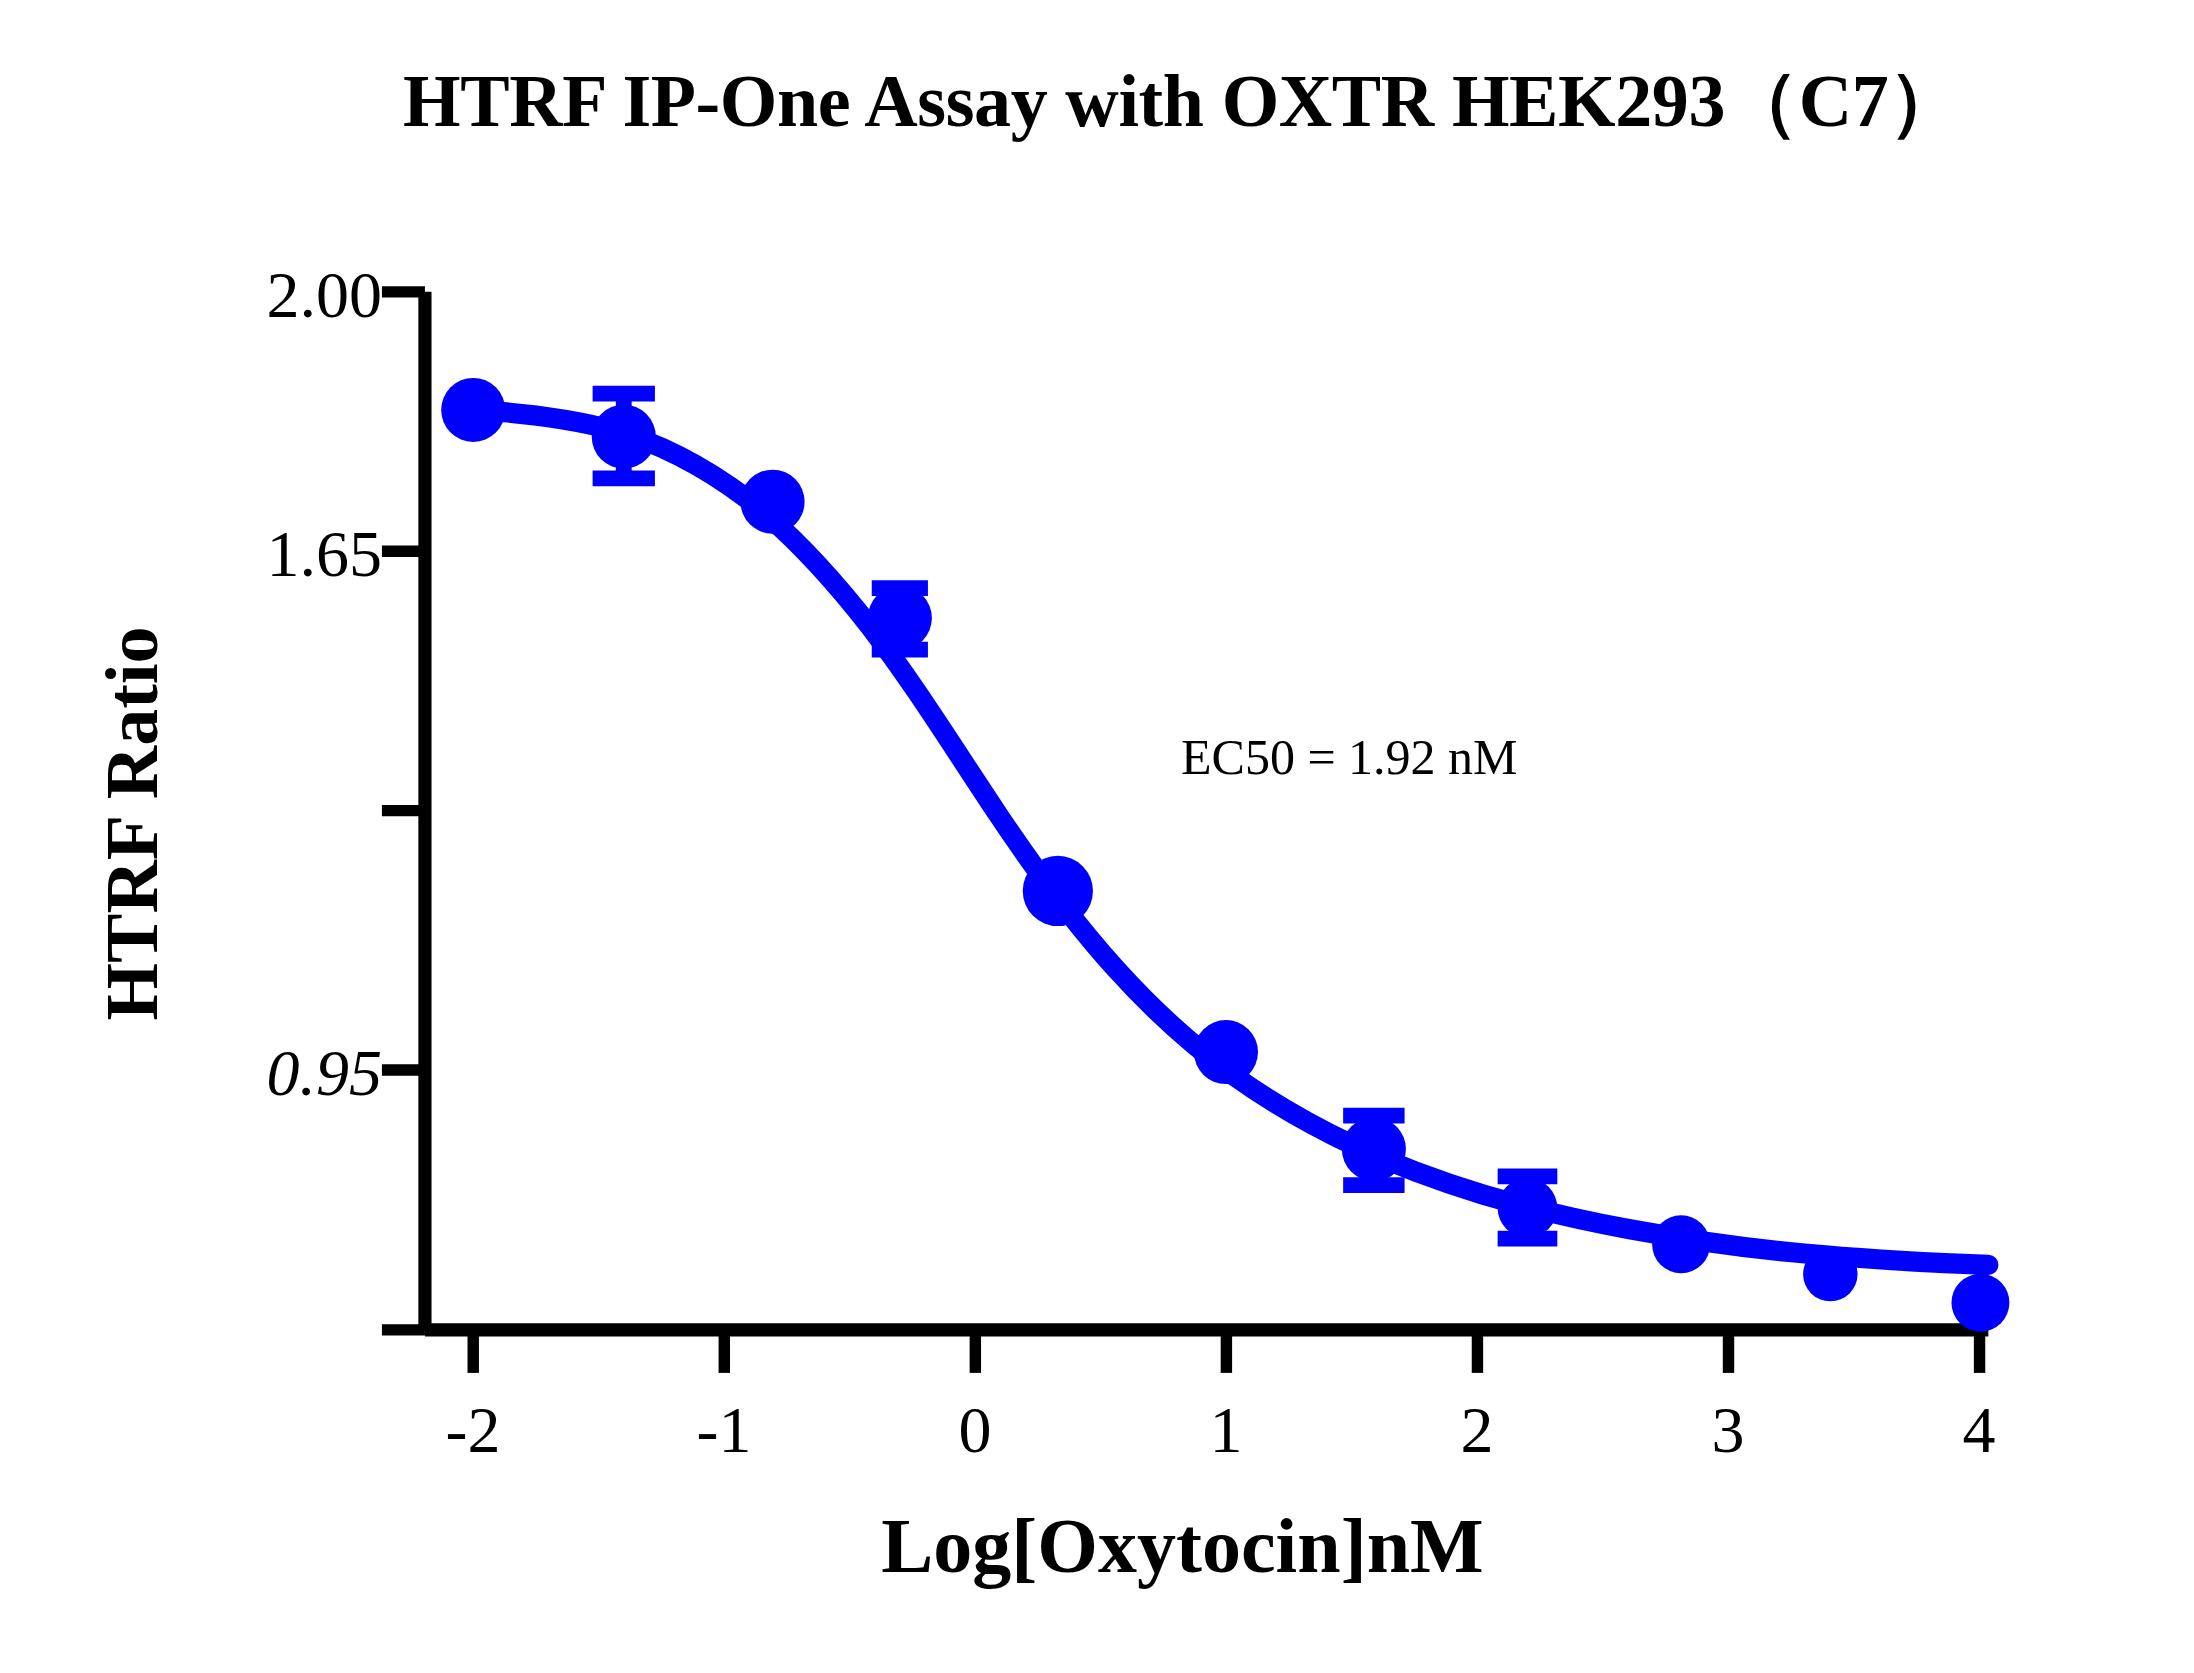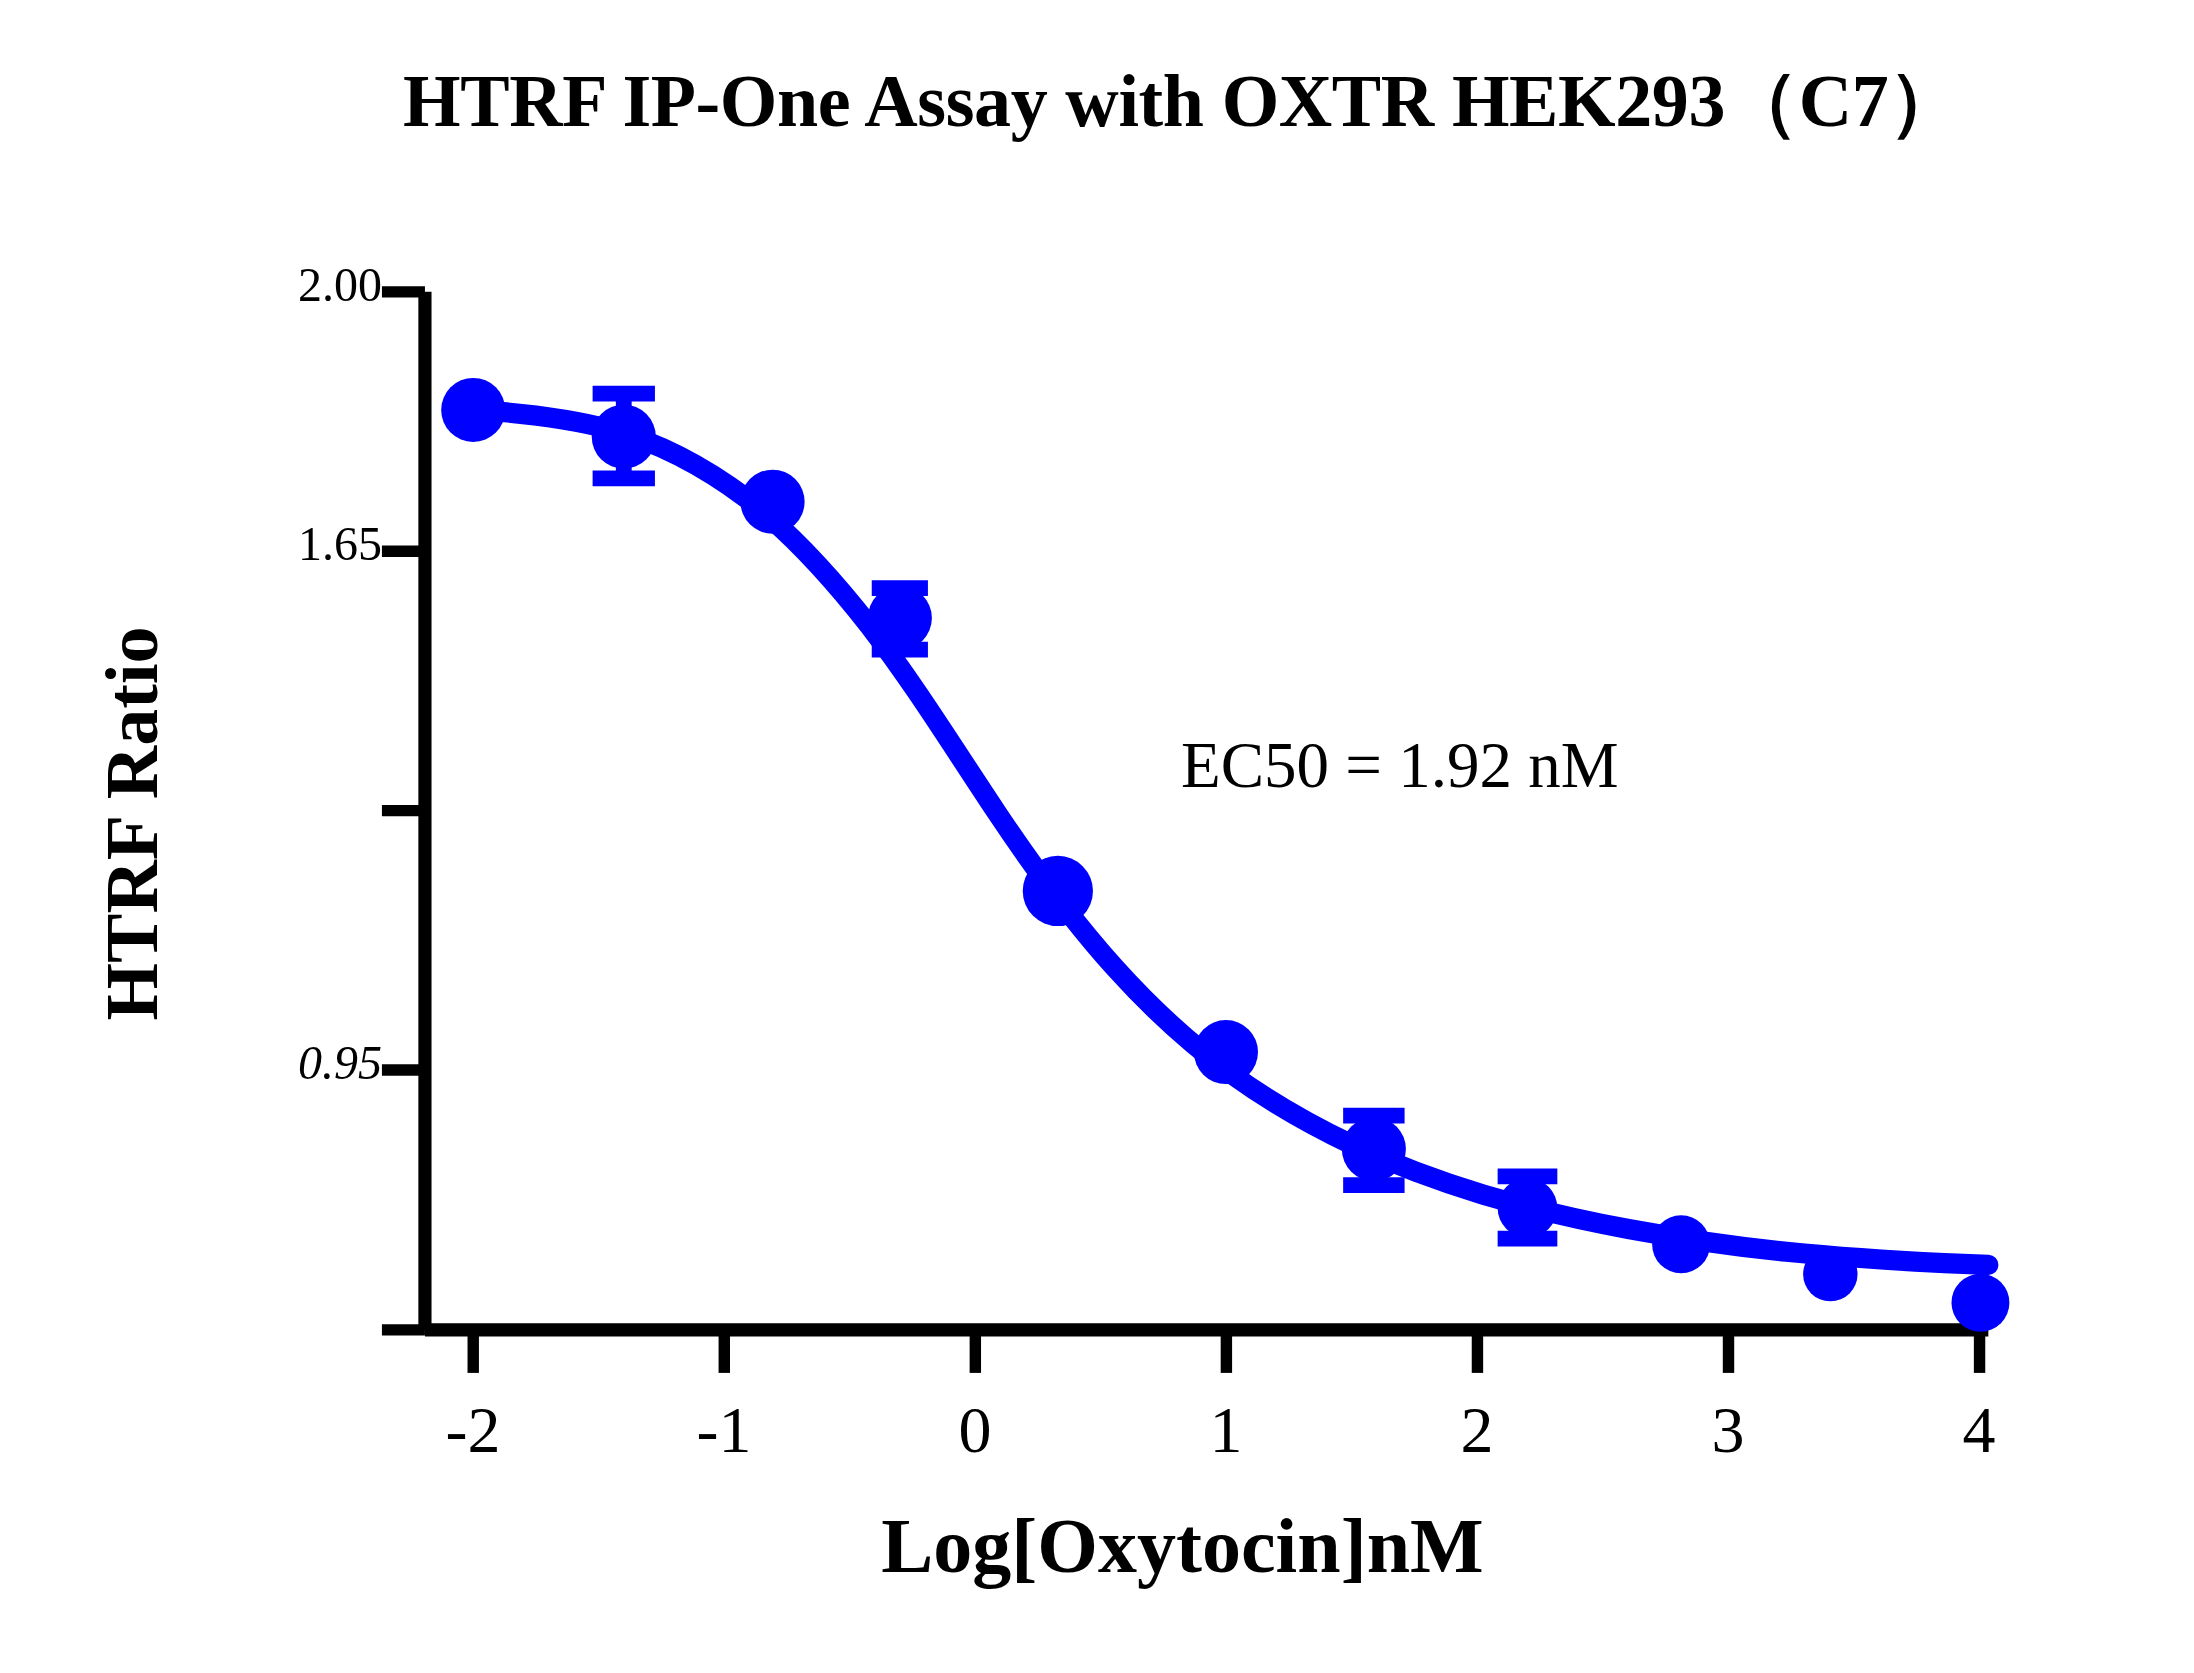--- a/index.html
+++ b/index.html
@@ -9,42 +9,42 @@
 
   #chart-title{
     position:absolute; left:0; top:52px; width:2365px;
     text-align:center; font-size:74px; font-weight:bold;
     letter-spacing:-0.4px; white-space:nowrap;
   }
 
   #plot-svg{position:absolute;left:0;top:0;}
 
   .ytick-label{
-    position:absolute; text-align:right; font-size:48px;
+    position:absolute; text-align:right; font-size:66px;
     width:281px; left:101px; white-space:nowrap;
   }
   .xtick-label{
     position:absolute; text-align:center; font-size:66px;
     width:176px; white-space:nowrap;
   }
 
   #y-axis-title{
     position:absolute; left:-219px; top:781px; width:702px;
     text-align:center; font-size:74px; font-weight:bold;
     transform:rotate(-90deg); transform-origin:50% 50%;
     white-space:nowrap;
   }
   #x-axis-title{
     position:absolute; left:0; top:1501px; width:2365px;
     text-align:center; font-size:78px; font-weight:bold;
     white-space:nowrap;
   }
   #ec50-annotation{
     position:absolute; left:1181px; top:728px;
-    font-size:65px; white-space:nowrap;
+    font-size:50px; white-space:nowrap;
   }
 </style>
 </head>
 <body>
 
 <div id="root">
 
   <div id="chart-title">HTRF IP-One Assay with OXTR HEK293（C7）</div>
 
   <svg id="plot-svg" width="2365" height="1674" viewBox="0 0 5388 3814">

